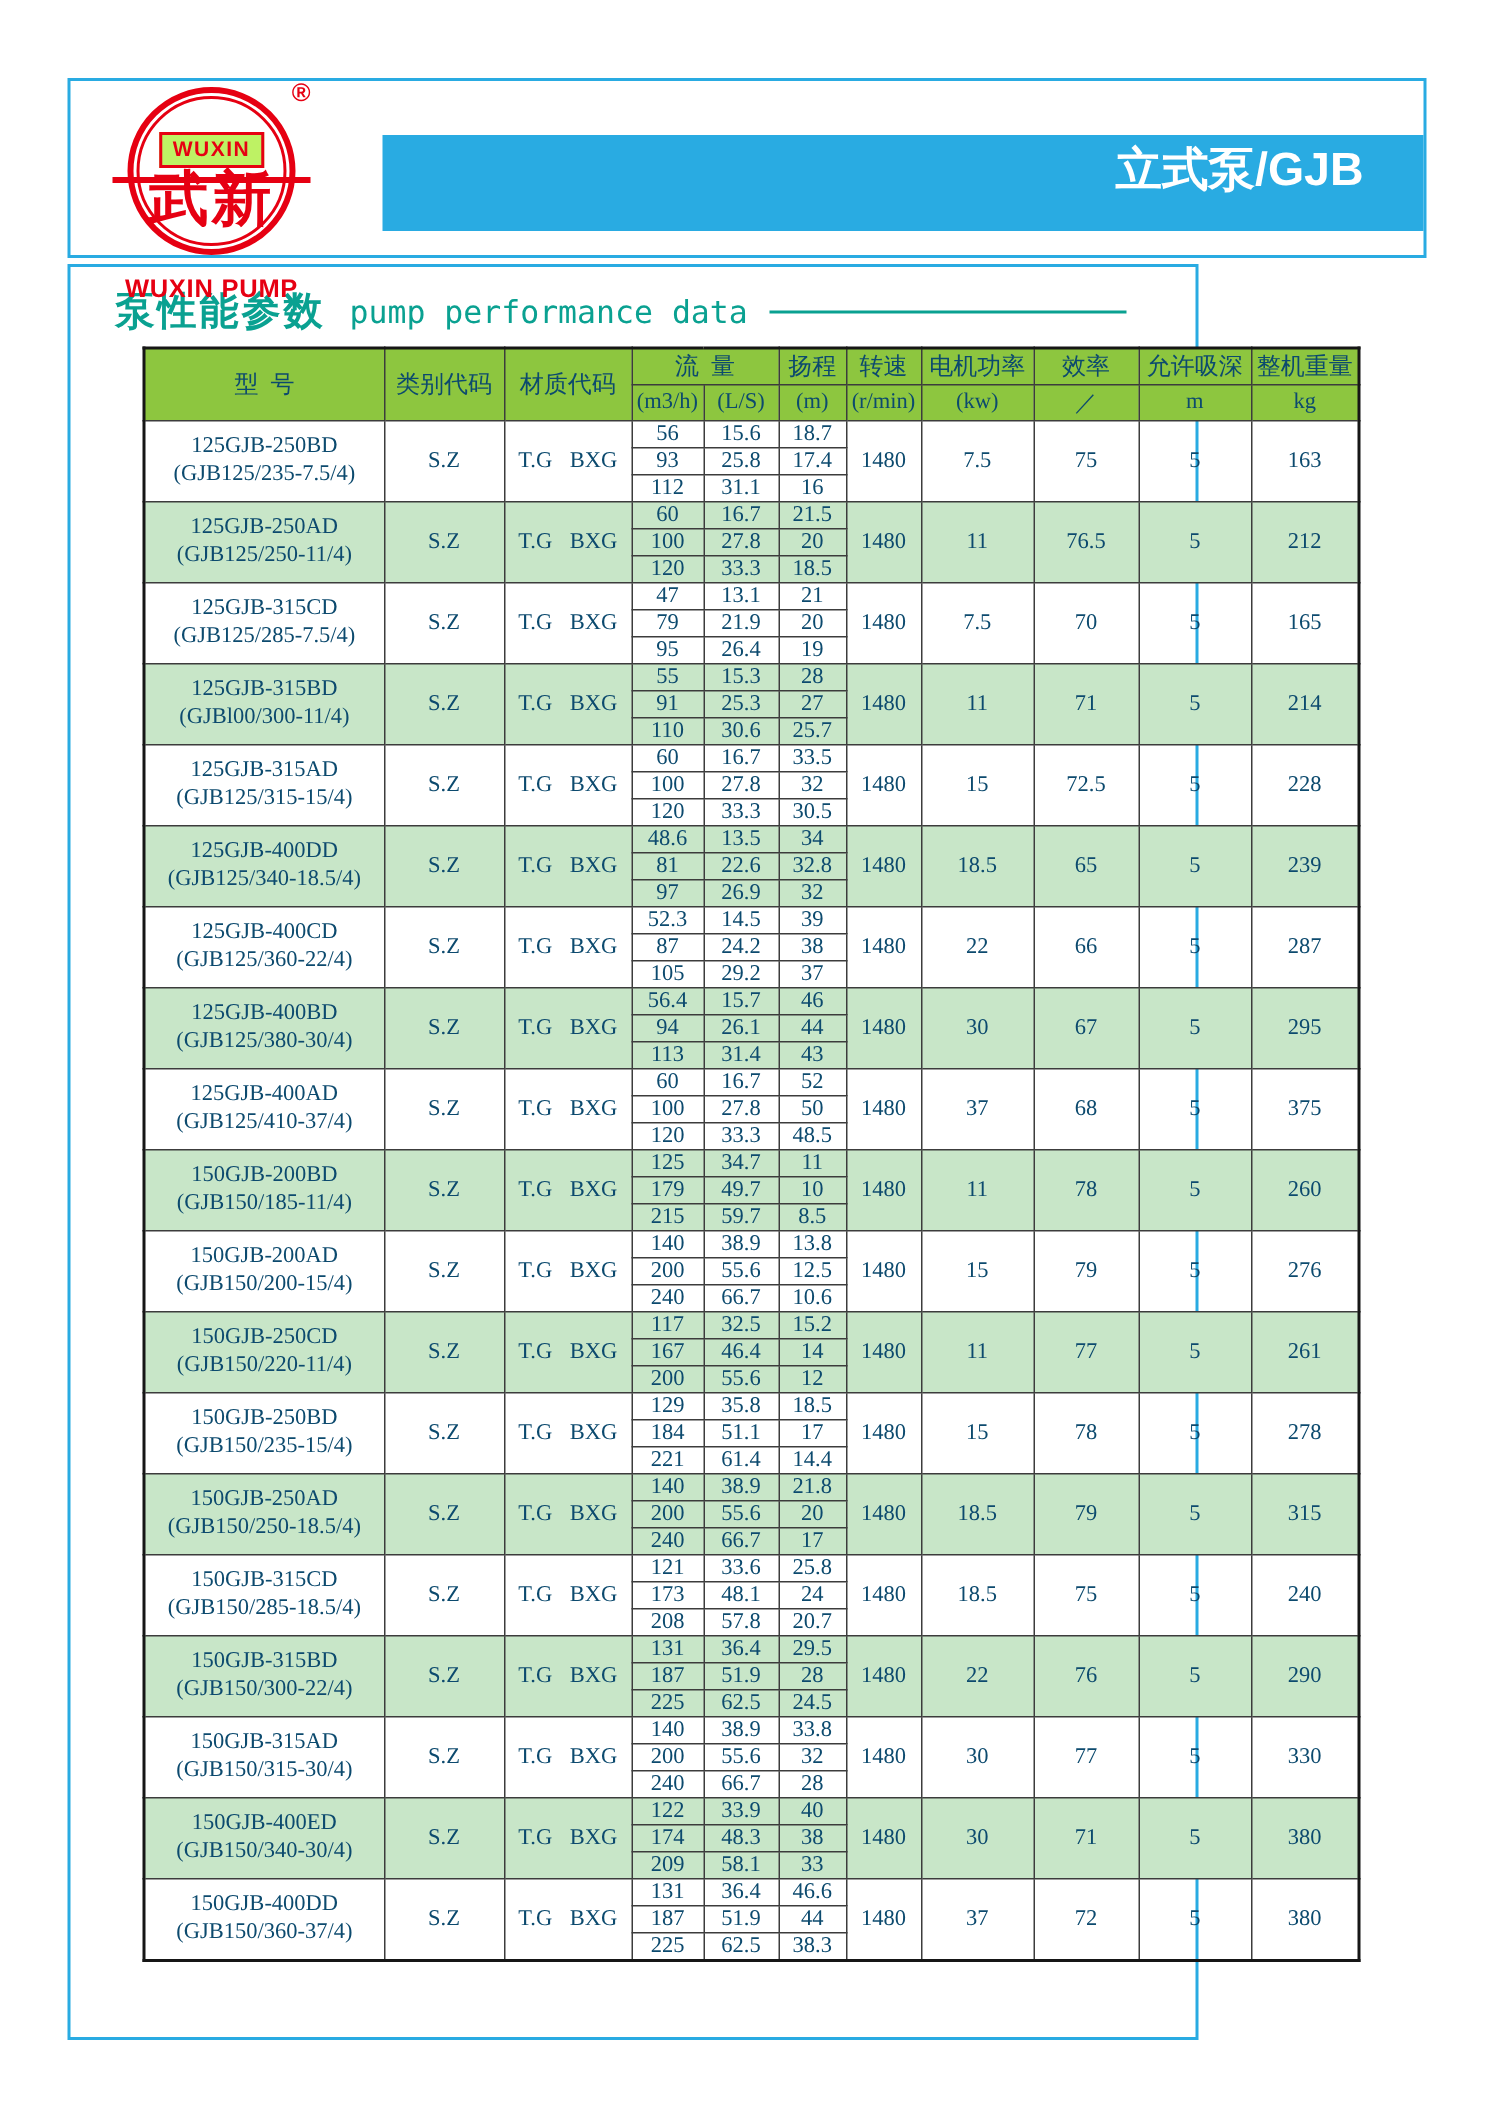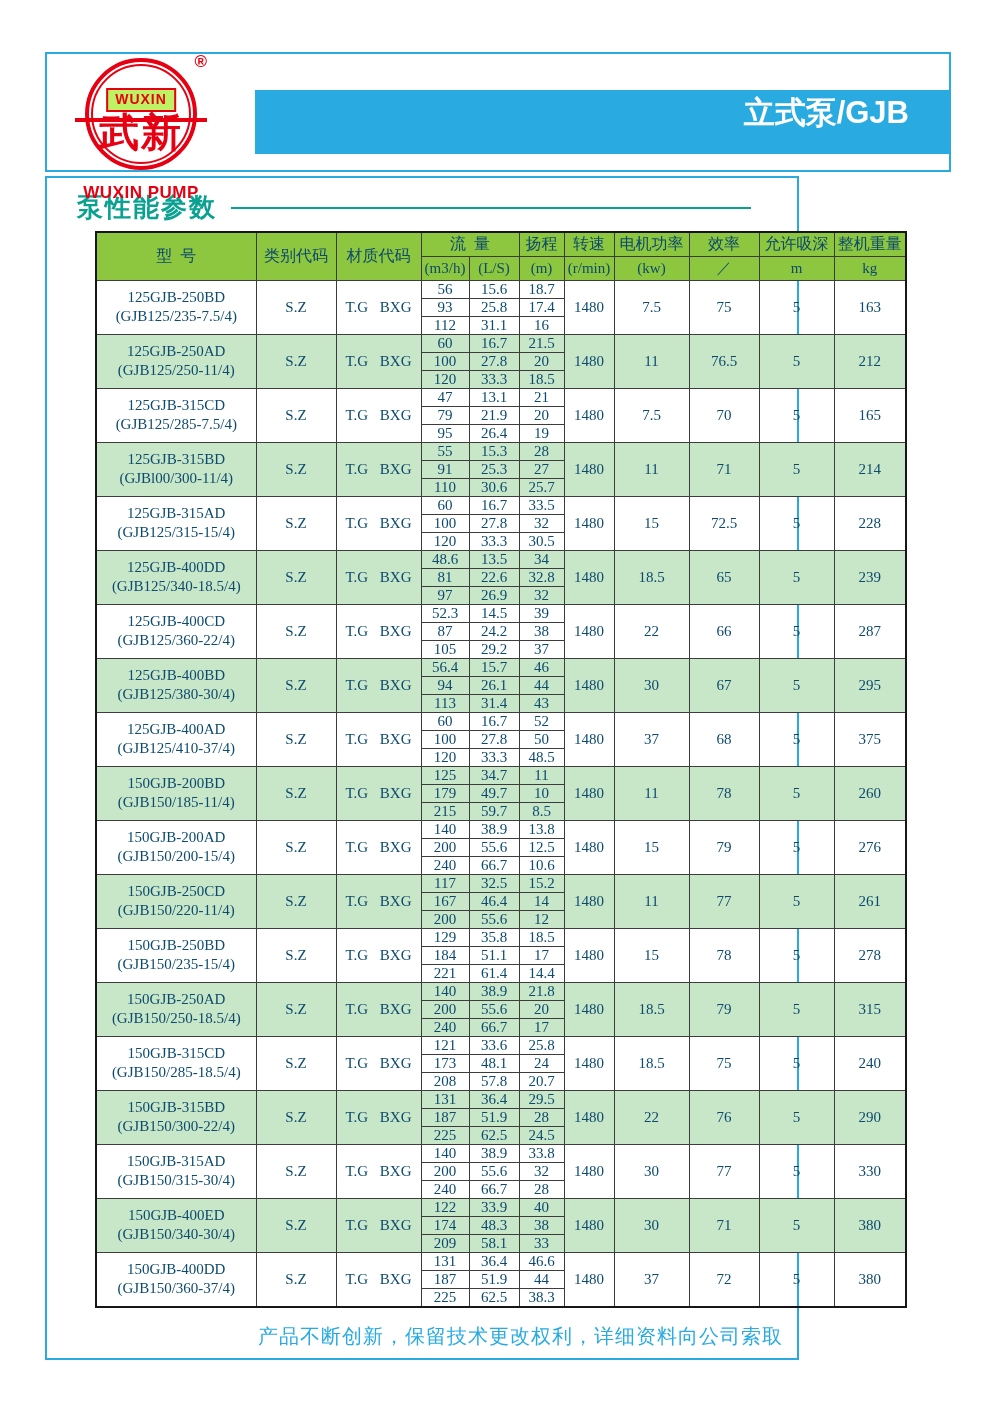--- a/index.html
+++ b/index.html
@@ -68,20 +68,21 @@
         <div class="wuxin-box">WUXIN</div>
         <div class="logo-cn">武新</div>
       </div>
       <div class="logo-en">WUXIN PUMP</div>
     </div>
   </div>
 
   <div class="content-box">
     <div class="title-row">
       <span class="title-cn">泵性能参数</span>
+      <span class="title-en">pump performance data</span>
       <span class="title-line"></span>
     </div>
 
     <table class="spec-table">
       <colgroup>
         <col style="width:160px">
           <col style="width:80px">
           <col style="width:85px">
         <col style="width:48px">
           <col style="width:50px">
@@ -607,16 +608,15 @@
             <td>44</td>
           </tr>
           <tr>
             <td>225</td>
             <td>62.5</td>
             <td>38.3</td>
           </tr>
         </tbody>
     </table>
 
-    <div class="footer-note">产品不断创新，保留技术更改权利，详细资料向公司索取</div>
   </div>
 
 </div>
 
 </body></html>

